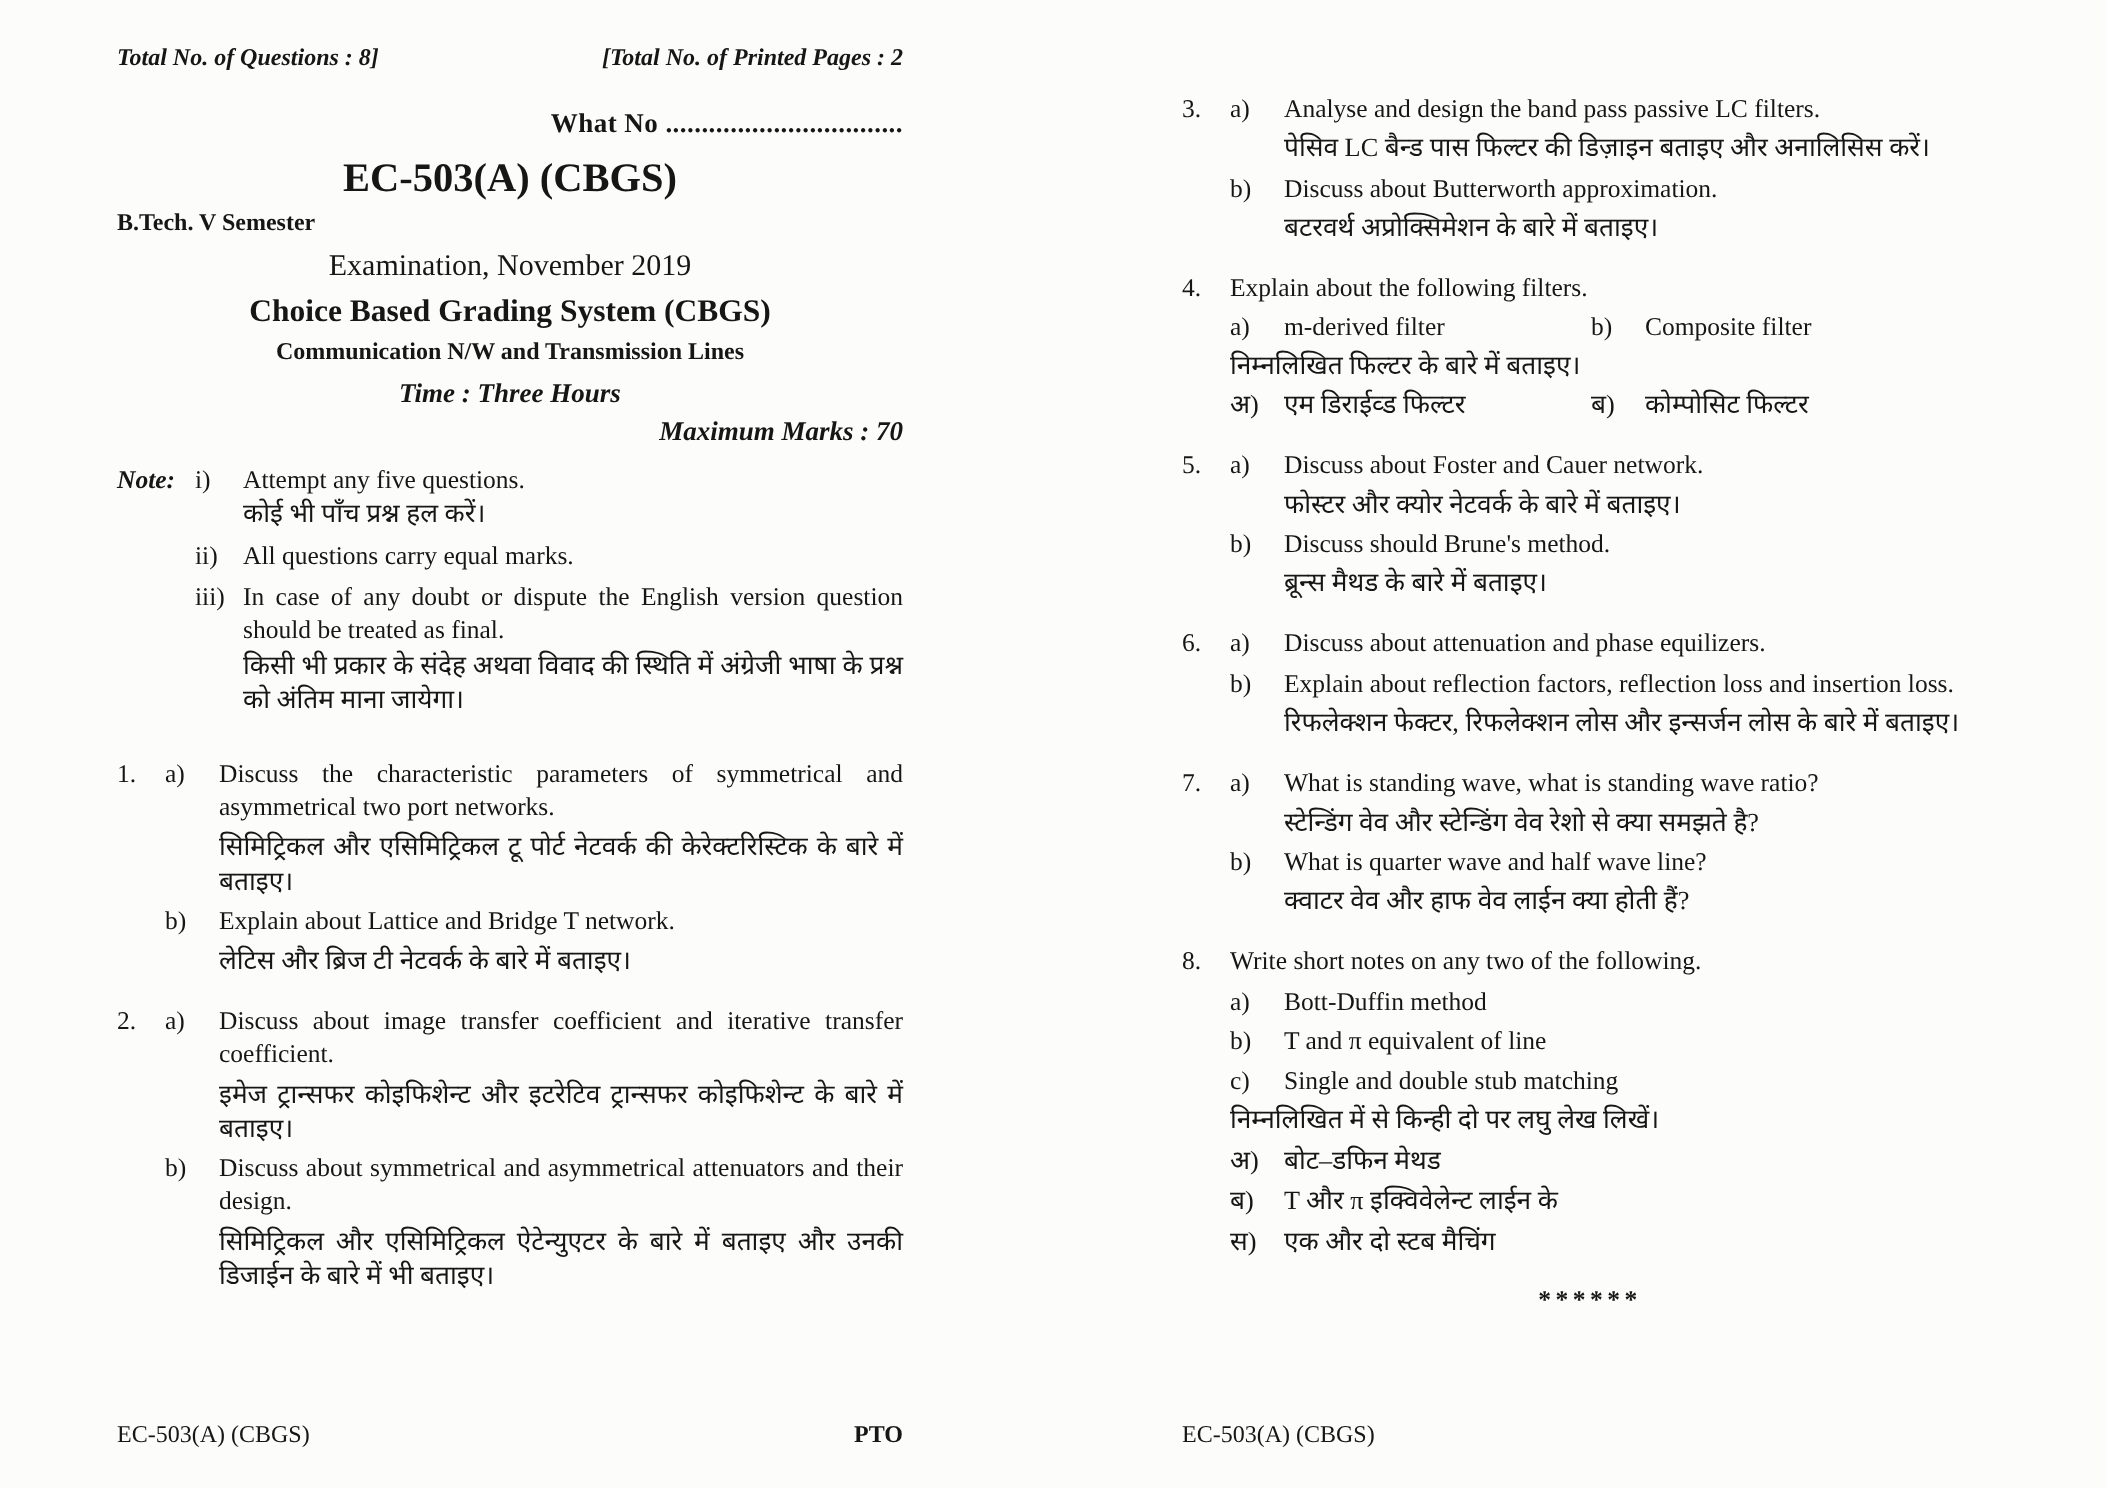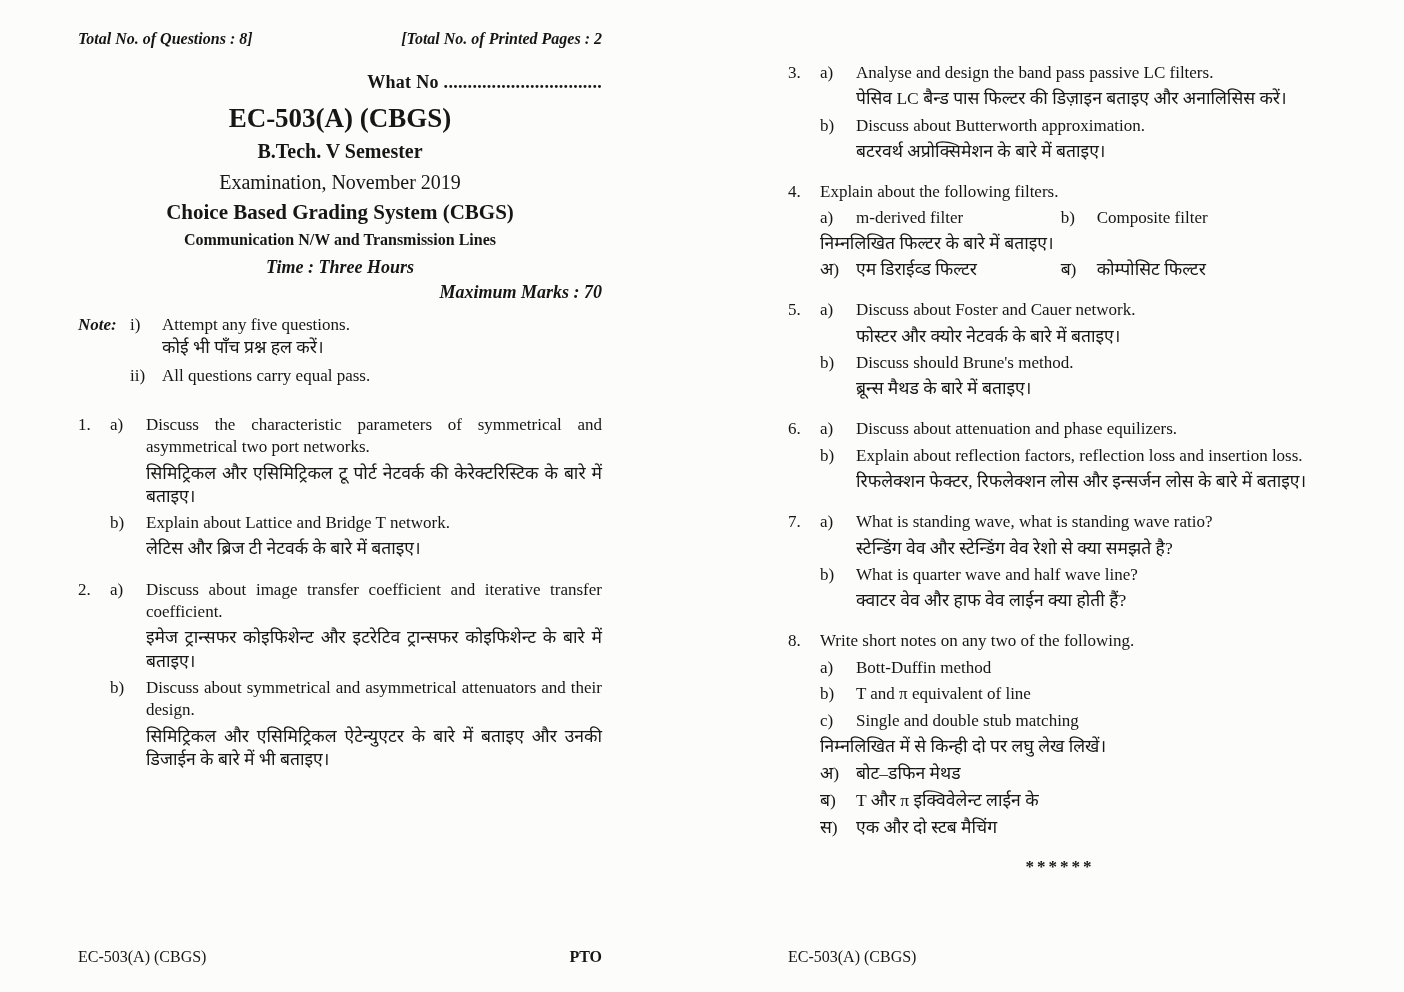--- a/index.html
+++ b/index.html
@@ -13,21 +13,21 @@
   }
   .scan { position:relative; width:1404px; height:992px; }
   .page { position:absolute; top:0; height:992px; }
   .page-left  { left:78px;  width:524px; }
   .page-right { left:788px; width:544px; }
 
   .hdr { display:flex; justify-content:space-between; margin-top:30px;
          font-style:italic; font-weight:bold; font-size:16px; }
   .roll { text-align:right; font-weight:bold; font-size:18px; margin-top:24px; letter-spacing:0.3px; }
   .title { text-align:center; font-weight:bold; font-size:27px; margin-top:10px; }
-  .sem   { text-align:center; font-weight:bold; font-size:20px; margin-top:6px; }
+  .sem   { text-align:left; font-weight:bold; font-size:16px; margin-top:6px; }
   .exam  { text-align:center; font-size:20px; margin-top:8px; }
   .sys   { text-align:center; font-weight:bold; font-size:21px; margin-top:6px; }
   .subj  { text-align:center; font-weight:bold; font-size:16px; margin-top:6px; }
   .time  { text-align:center; font-weight:bold; font-style:italic; font-size:18px; margin-top:8px; }
   .marks { text-align:right;  font-weight:bold; font-style:italic; font-size:18px; margin-top:4px; }
 
   .note { display:flex; margin-top:11px; font-size:17px; line-height:1.32; }
   .note-label { flex:0 0 52px; font-weight:bold; font-style:italic; }
   .note-item { display:flex; margin-bottom:5px; }
   .note-item .q-lbl { flex:0 0 32px; }
@@ -80,21 +80,28 @@
           <div class="note-item">
             <span class="q-lbl">i)</span>
             <div class="note-lines">
               <div>Attempt any five questions.</div>
               <div class="hi">कोई भी पाँच प्रश्न हल करें।</div>
             </div>
           </div>
           <div class="note-item">
             <span class="q-lbl">ii)</span>
             <div class="note-lines">
-              <div>All questions carry equal pass.</div>
+              <div>All questions carry equal marks.</div>
+            </div>
+          </div>
+          <div class="note-item">
+            <span class="q-lbl">iii)</span>
+            <div class="note-lines">
+              <div>In case of any doubt or dispute the English version question should be treated as final.</div>
+              <div class="hi">किसी भी प्रकार के संदेह अथवा विवाद की स्थिति में अंग्रेजी भाषा के प्रश्न को अंतिम माना जायेगा।</div>
             </div>
           </div>
         </div>
     </div>
 
     <div class="questions" id="left-questions">
         <div class="question">
           <div class="q-num">1.</div>
           <div class="q-body">
             <div class="q-row part">

